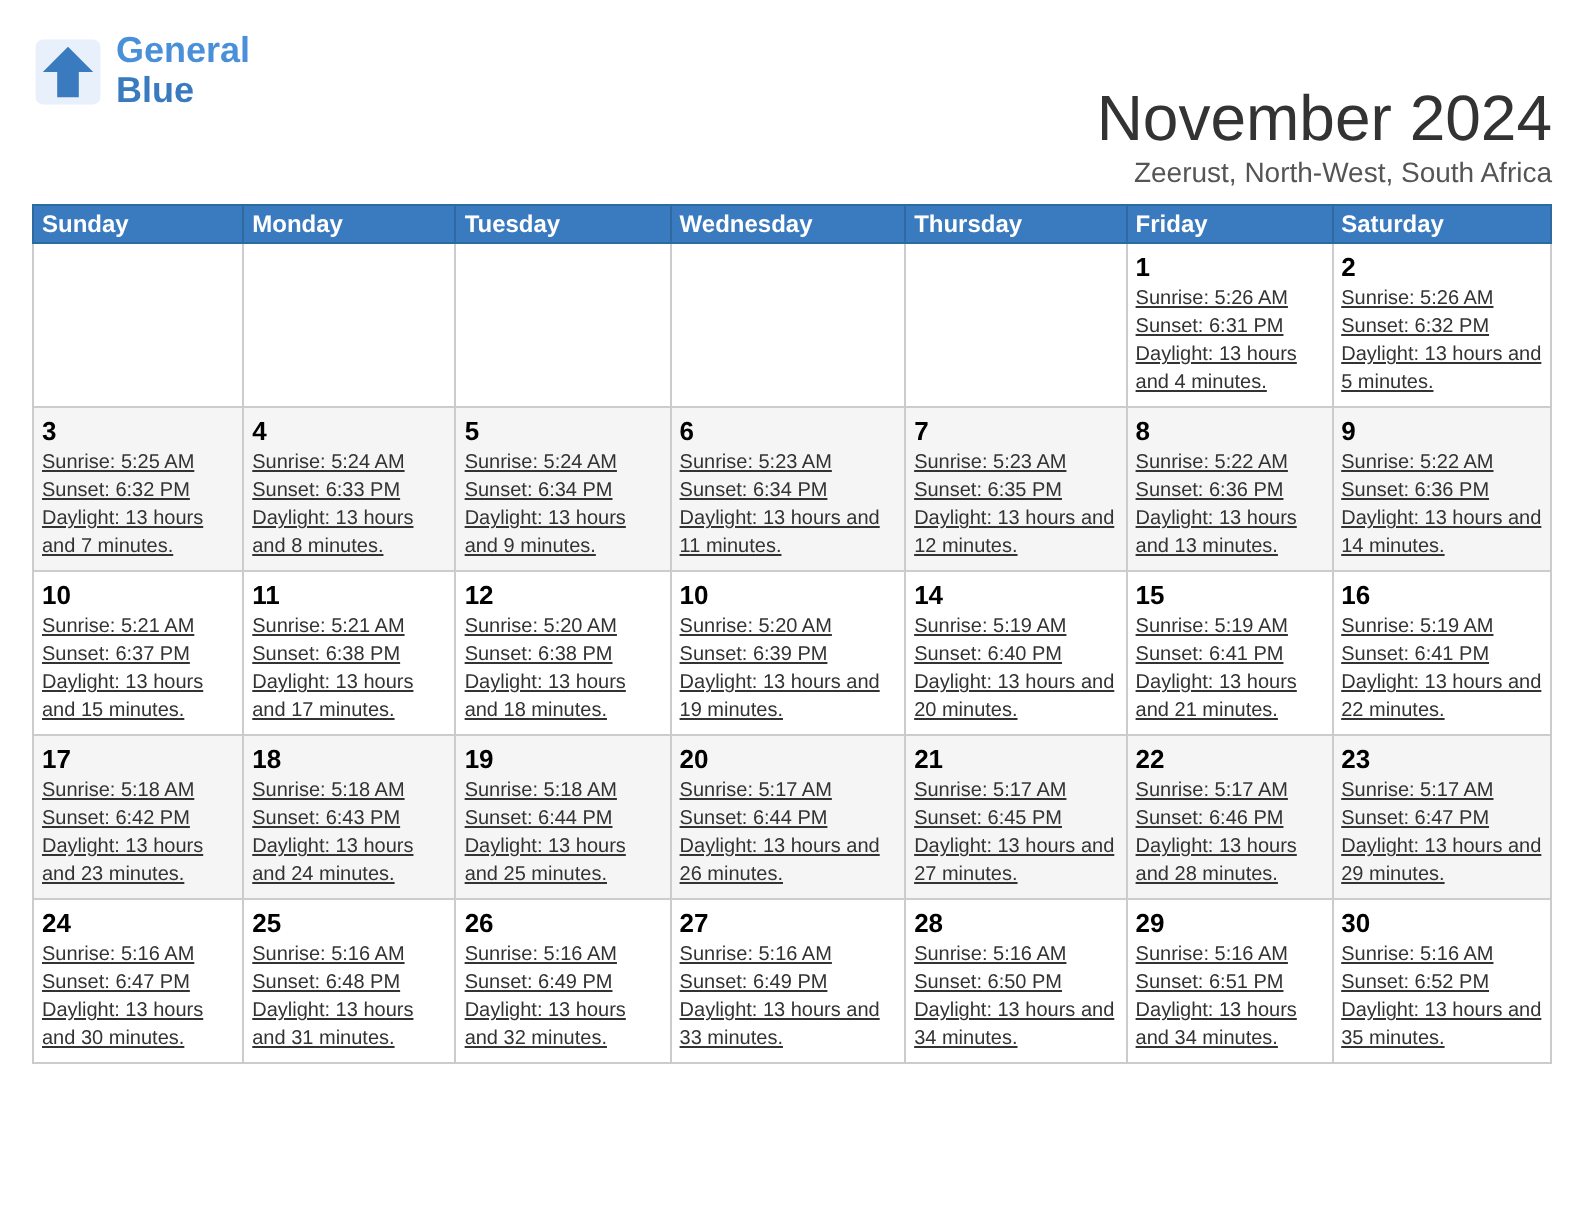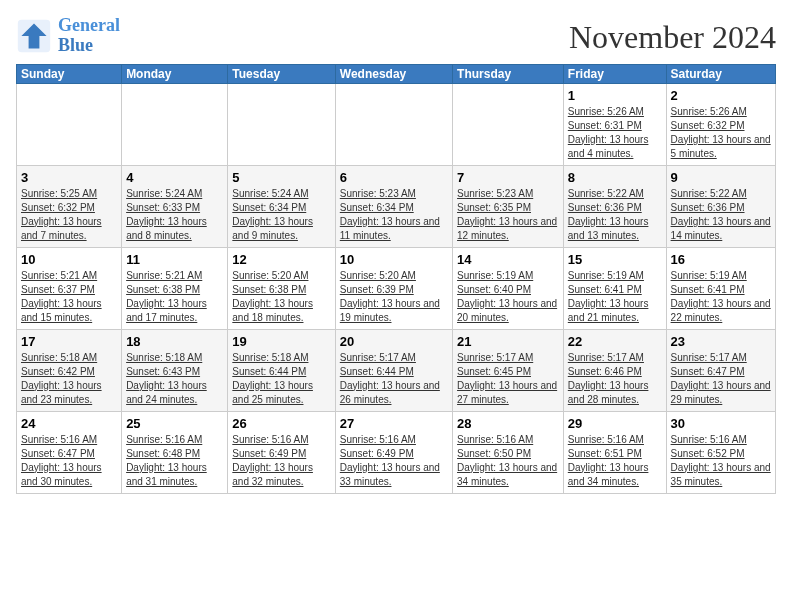--- a/index.html
+++ b/index.html
@@ -6,23 +6,22 @@
     body {
       font-family: Arial, sans-serif;
       background: #fff;
       width: 792px;
       min-height: 612px;
       padding: 16px;
     }
     .header-area {
       display: flex;
       justify-content: space-between;
-      align-items: flex-end;
+      align-items: flex-start;
       margin-bottom: 8px;
-      font-family: Liberation Serif, serif;
     }
     .logo {
       display: flex;
       align-items: center;
       gap: 6px;
     }
     .logo-text {
       font-size: 18px;
       font-weight: bold;
       color: #333;
@@ -30,20 +29,21 @@
     }
     .logo-text span {
       color: #4a90d9;
     }
     .logo-icon {
       width: 36px;
       height: 36px;
     }
     .title-area {
       text-align: right;
+      margin-top: 25px;
     }
     .month-title {
       font-size: 32px;
       font-weight: normal;
       color: #333;
     }
     .location {
       font-size: 14px;
       color: #555;
     }
@@ -97,20 +97,21 @@
       <rect x="2" y="2" width="36" height="36" rx="4" fill="#e8f0fb"></rect>
       <polygon points="20,6 34,20 26,20 26,34 14,34 14,20 6,20" fill="#3a7abf"></polygon>
     </svg>
     <div class="logo-text">
       <div><span>General</span></div>
       <div><span style="color:#3a7abf;">Blue</span></div>
     </div>
   </div>
   <div class="title-area">
     <div class="month-title">November 2024</div>
+    <div class="location">Zeerust, North-West, South Africa</div>
   </div>
 </div>
 
 <table>
   <thead>
     <tr id="header-row">
         <th>Sunday</th>
         <th>Monday</th>
         <th>Tuesday</th>
         <th>Wednesday</th>

